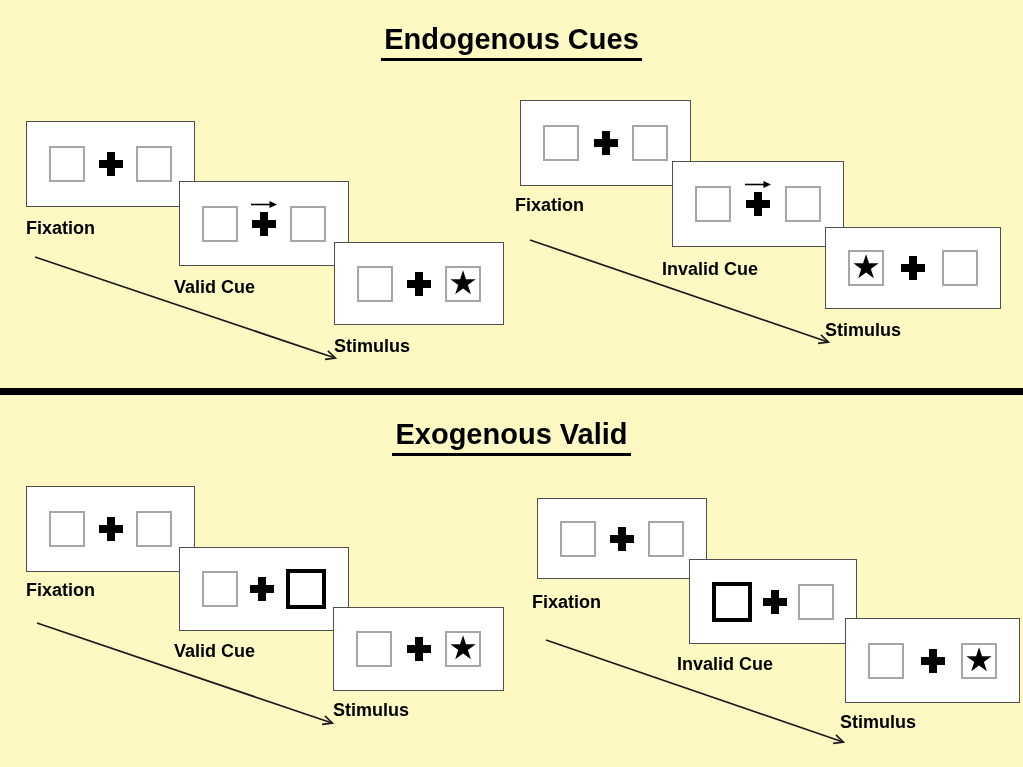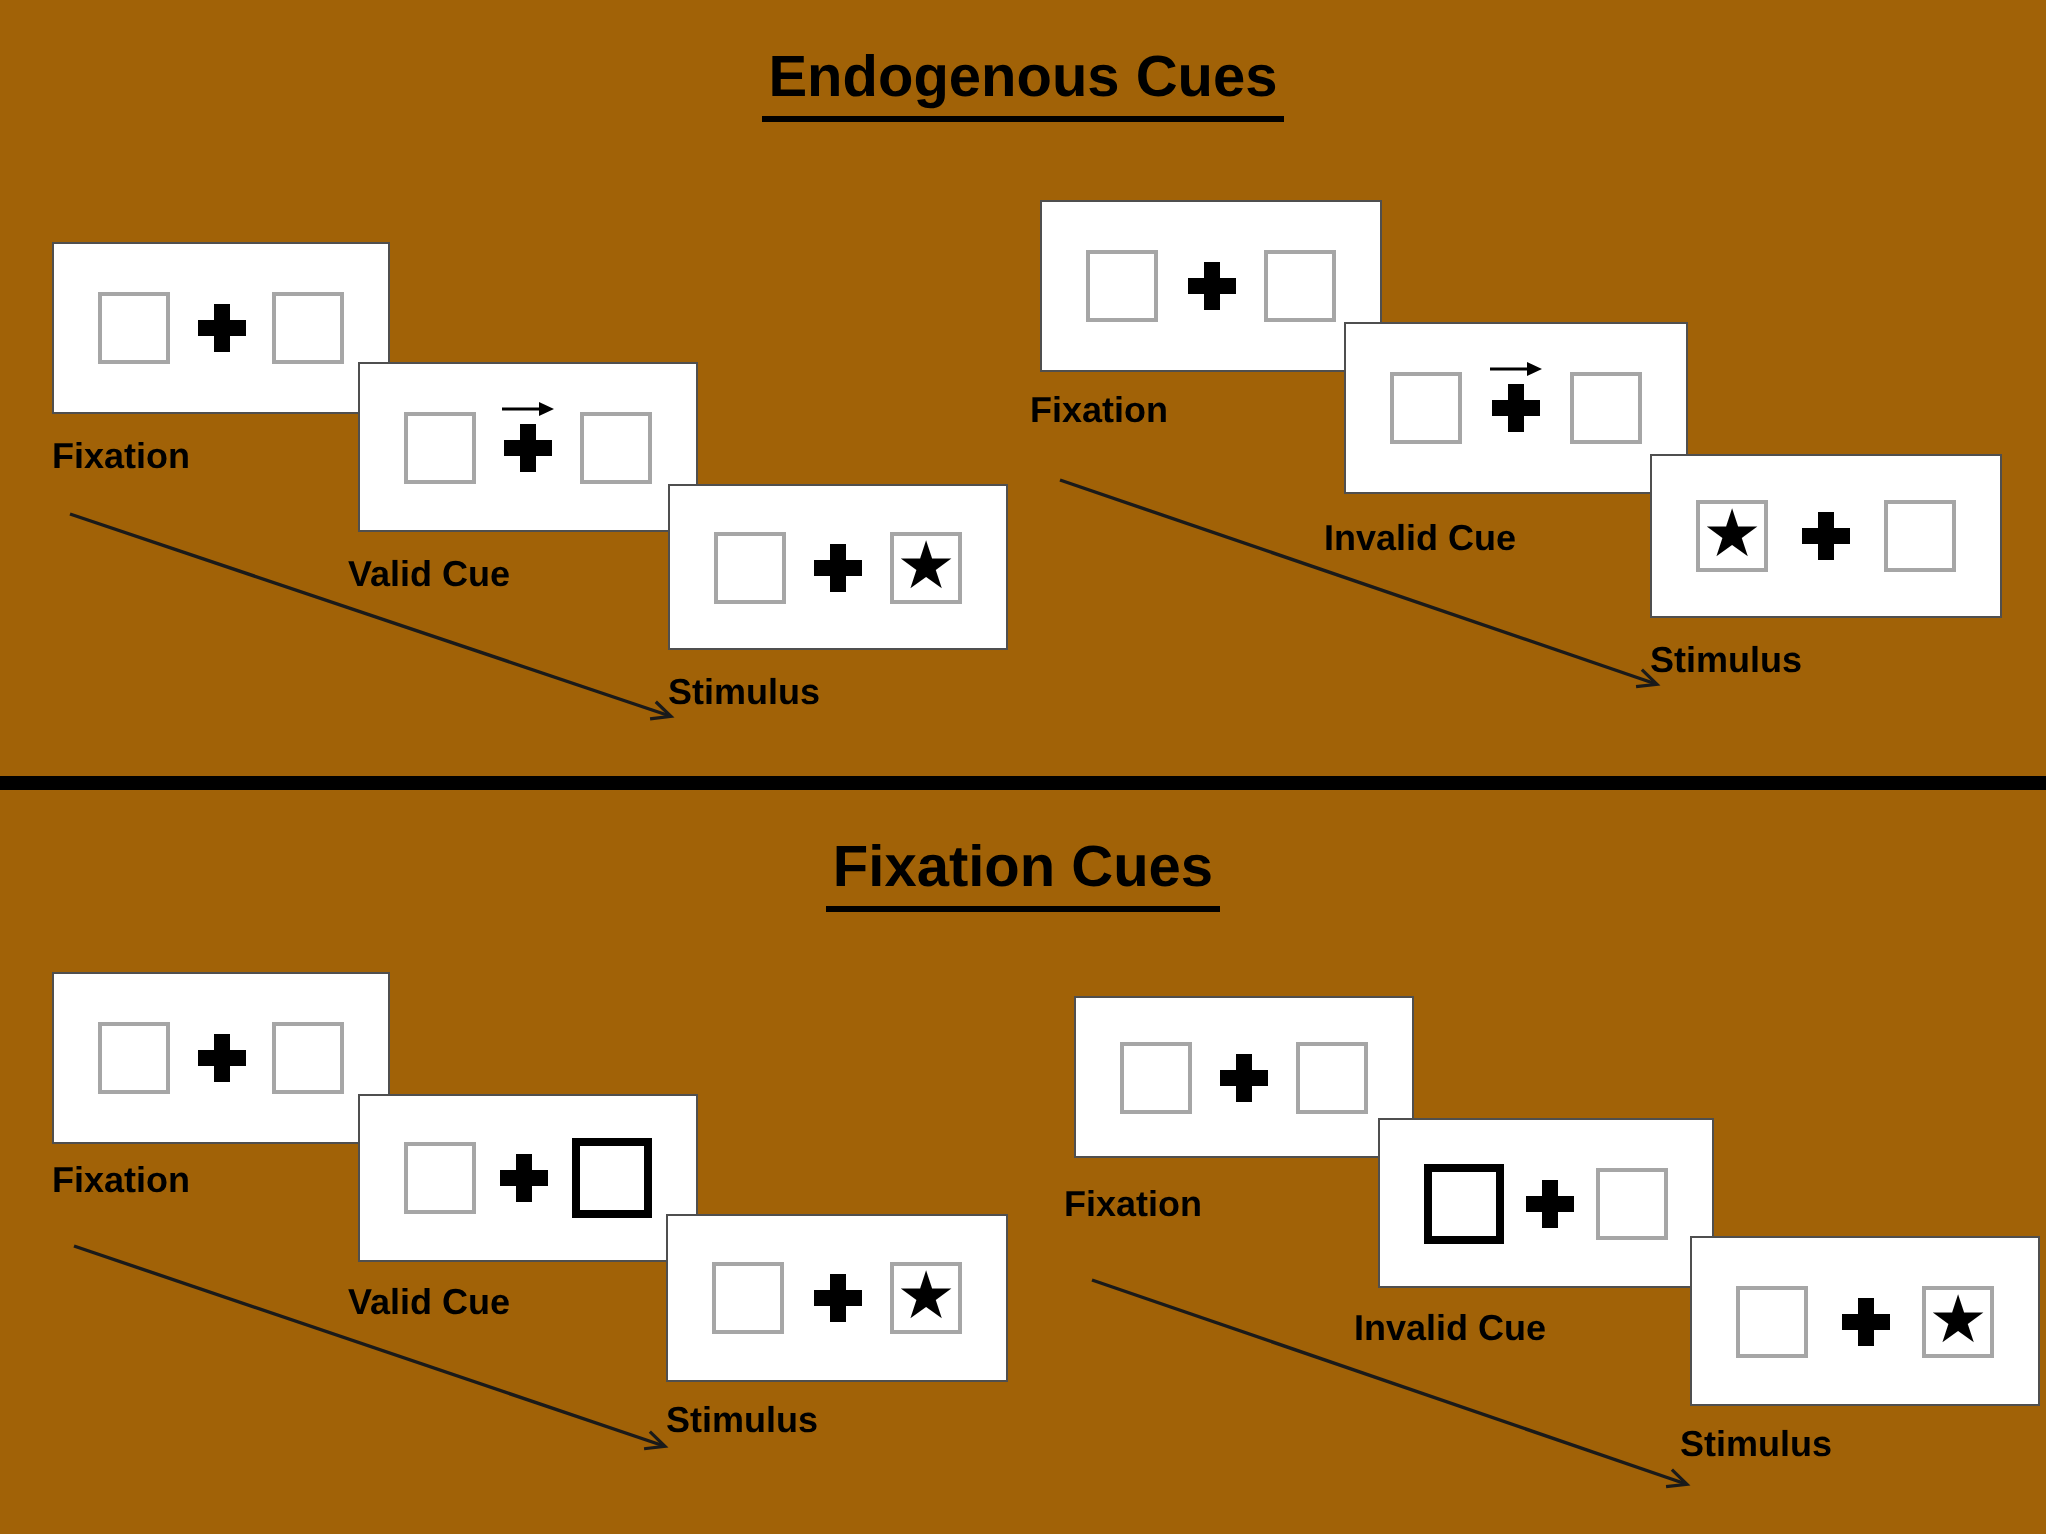--- a/index.html
+++ b/index.html
@@ -1,16 +1,16 @@
 <!DOCTYPE html>
 <html><head>
 <meta charset="utf-8">
 <style>
   html,body{margin:0;padding:0;background:#fff;}
-  .canvas{position:relative;width:1023px;height:767px;background:#a16207;
+  .canvas{position:relative;width:1023px;height:767px;background:#fef9c3;
           font-family:"Liberation Sans",sans-serif;overflow:hidden;color:#000;}
 
   .section-title{position:absolute;left:0;width:1023px;text-align:center;
                  font-size:29px;font-weight:bold;line-height:34px;}
   .section-title span{display:inline-block;border-bottom:3px solid #000;padding:0 3px 2px 3px;}
 
   .divider{position:absolute;left:0;top:388px;width:1023px;height:7px;background:#000;}
 
   .frame{position:absolute;background:#fff;border:1px solid #4f4f4f;box-sizing:border-box;
          display:flex;align-items:center;justify-content:space-between;padding:0 22px;}
@@ -29,21 +29,21 @@
 
   .arrows-overlay{position:absolute;left:0;top:0;width:1023px;height:767px;pointer-events:none;}
 </style>
 </head>
 <body>
 
 <div class="canvas">
 
   <div class="section-title" style="top:22px"><span>Endogenous Cues</span></div>
   <div class="divider"></div>
-  <div class="section-title" style="top:417px"><span>Fixation Cues</span></div>
+  <div class="section-title" style="top:417px"><span>Exogenous Valid</span></div>
 
   <svg class="arrows-overlay">
     <defs>
       <marker id="ah" markerWidth="14" markerHeight="12" refX="10" refY="5.5" orient="auto" markerUnits="userSpaceOnUse">
         <path d="M1,1 L10.5,5.5 L1,10" fill="none" stroke="#1a1a1a" stroke-width="1.6"></path>
       </marker>
     </defs>
     <line x1="35" y1="257" x2="335" y2="358" stroke="#1a1a1a" stroke-width="1.7" marker-end="url(#ah)"></line>
     <line x1="530" y1="240" x2="828" y2="342" stroke="#1a1a1a" stroke-width="1.7" marker-end="url(#ah)"></line>
     <line x1="37" y1="623" x2="332" y2="723" stroke="#1a1a1a" stroke-width="1.7" marker-end="url(#ah)"></line>

